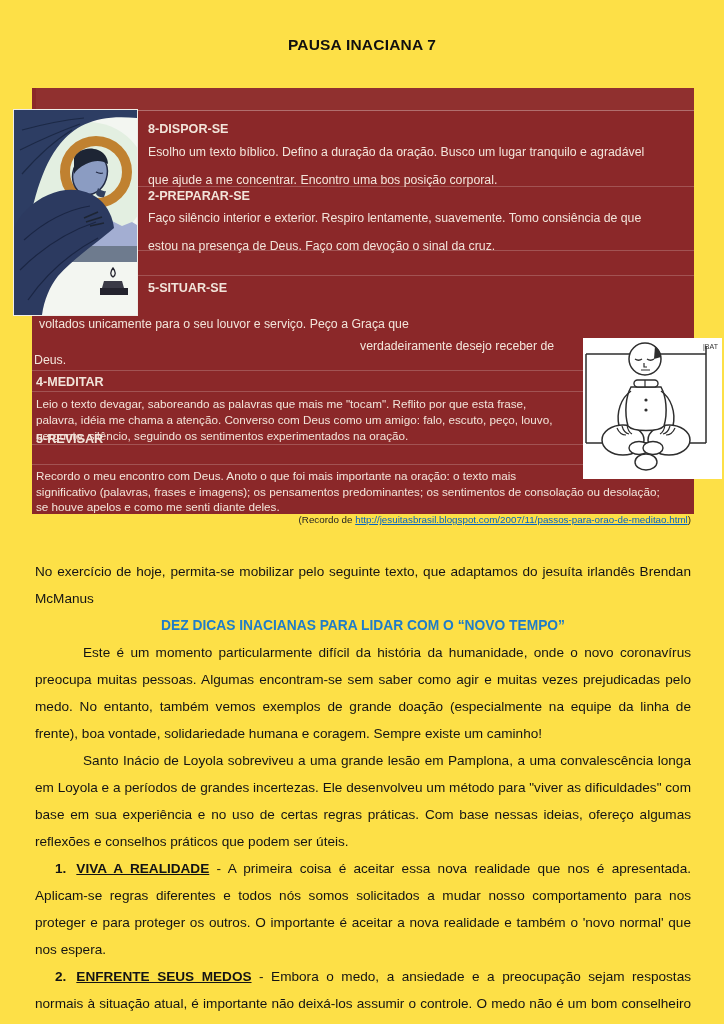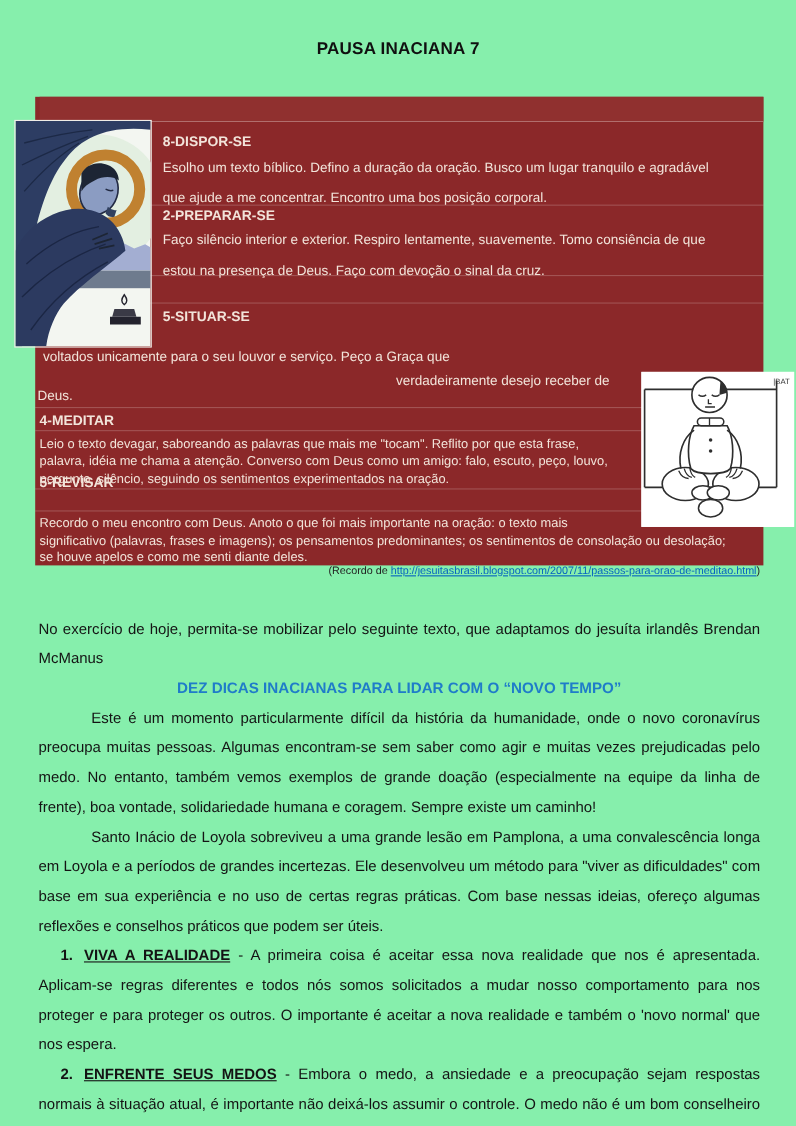--- a/index.html
+++ b/index.html
@@ -1,16 +1,16 @@
 <!DOCTYPE html>
 <html style="--table-red: #8b2829; --table-red-dark: #90302f; --table-text: #f2e4da; --heading-blue: #1f7cc9; --link-blue: #0563c1;"><head>
 <meta charset="utf-8">
 <style>
   html,body{margin:0;padding:0;background:#9a9a9a;}
-  #page{position:relative;width:724px;height:1024px;margin:0 auto;background:#86efac;
+  #page{position:relative;width:724px;height:1024px;margin:0 auto;background:#fde047;
         font-family:"Liberation Sans",sans-serif;overflow:hidden;color:#141414;}
 
   .doc-title{position:absolute;top:36px;left:0;width:100%;text-align:center;
              font-weight:bold;font-size:15.5px;color:#101010;letter-spacing:.2px;}
 
   
   .tbl{position:absolute;left:32px;top:88px;width:662px;height:426px;
        background:var(--table-red,#8b2829);}
   .tbl .banner{position:absolute;left:4px;top:0;width:658px;height:22px;
                background:var(--table-red-dark,#90302f);

